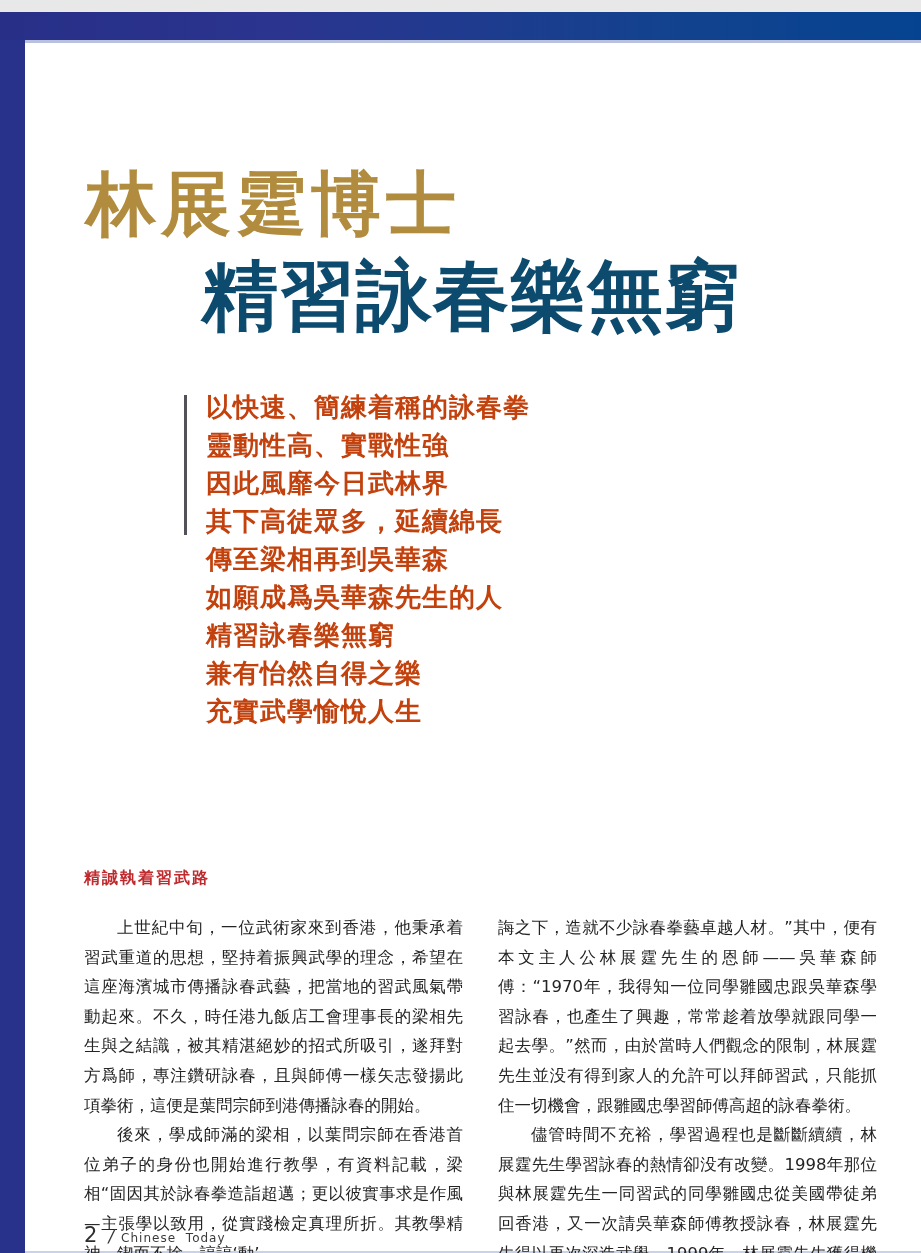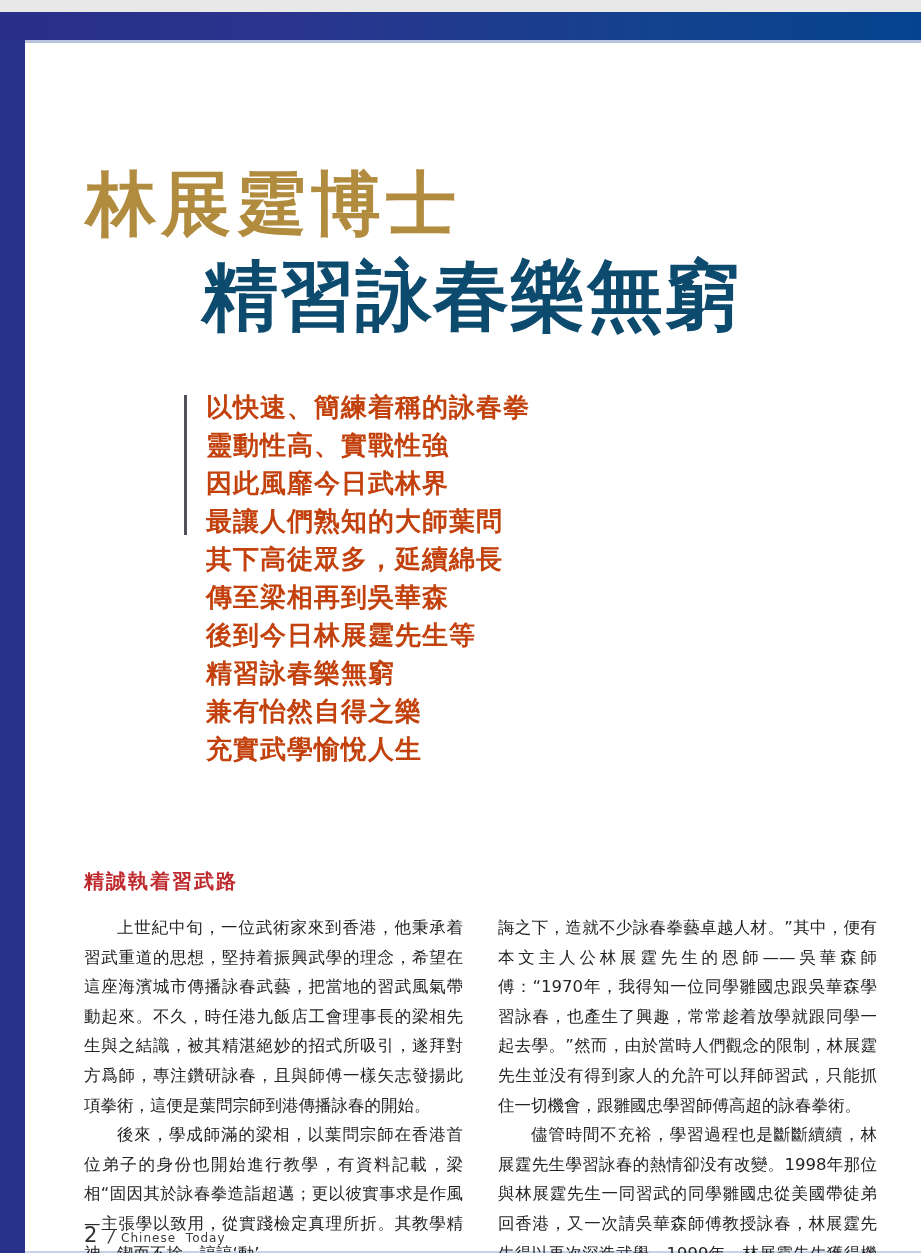--- a/index.html
+++ b/index.html
@@ -55,21 +55,21 @@
   }
   .poem {
     position: absolute; left: 206px; top: 376px;
     font-size: 26px; line-height: 38px; font-weight: 700;
     letter-spacing: 1px; color: #c2410c;
     white-space: nowrap;
   }
   
   .section-heading {
     position: absolute; left: 84px; top: 856px;
-    font-size: 20px; font-weight: 700; letter-spacing: 2px;
+    font-size: 16px; font-weight: 700; letter-spacing: 2px;
     color: #BF2A2E;
     font-family: "DejaVu Serif", serif;
     white-space: nowrap;
   }
   .columns {
     position: absolute; left: 84px; top: 901px; width: 794px;
     display: flex; gap: 35px;
   }
   .column {
     width: 379px;
@@ -101,24 +101,23 @@
   <div class="edge-bottom"></div>
 
   <div class="title-main">林展霆博士</div>
   <div class="title-sub">精習詠春樂無窮</div>
 
   <div class="poem-bar"></div>
   <div class="poem">
     <div>以快速、簡練着稱的詠春拳</div>
     <div>靈動性高、實戰性強</div>
     <div>因此風靡今日武林界</div>
-    <div>最讓人們熟知的大師葉問</div>
     <div>其下高徒眾多，延續綿長</div>
     <div>傳至梁相再到吳華森</div>
-    <div>後到今日林展霆先生等</div>
+    <div>如願成爲吳華森先生的人</div>
     <div>精習詠春樂無窮</div>
     <div>兼有怡然自得之樂</div>
     <div>充實武學愉悅人生</div>
   </div>
 
   <div class="section-heading">精誠執着習武路</div>
 
   <div class="columns">
     <div class="column">
       <p class="indent">上世紀中旬，一位武術家來到香港，他秉承着習武重道的思想，堅持着振興武學的理念，希望在這座海濱城市傳播詠春武藝，把當地的習武風氣帶動起來。不久，時任港九飯店工會理事長的梁相先生與之結識，被其精湛絕妙的招式所吸引，遂拜對方爲師，專注鑽研詠春，且與師傅一樣矢志發揚此項拳術，這便是葉問宗師到港傳播詠春的開始。</p>

